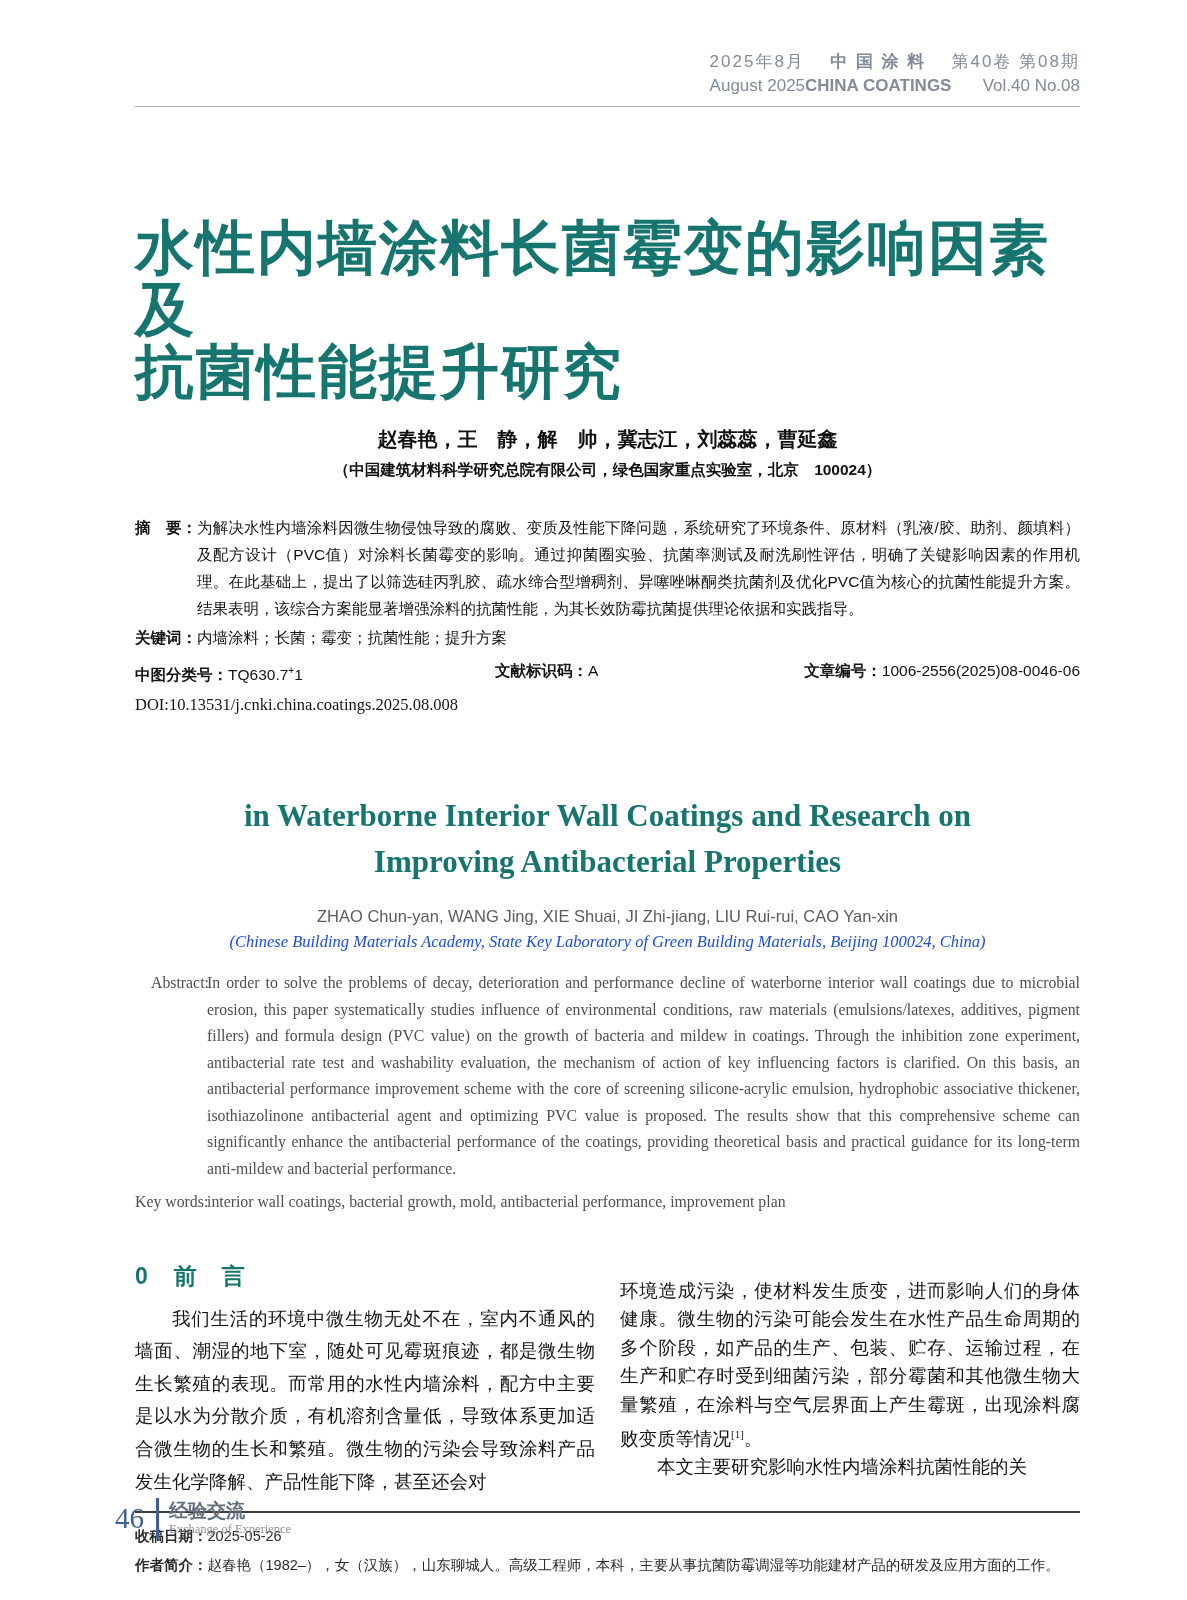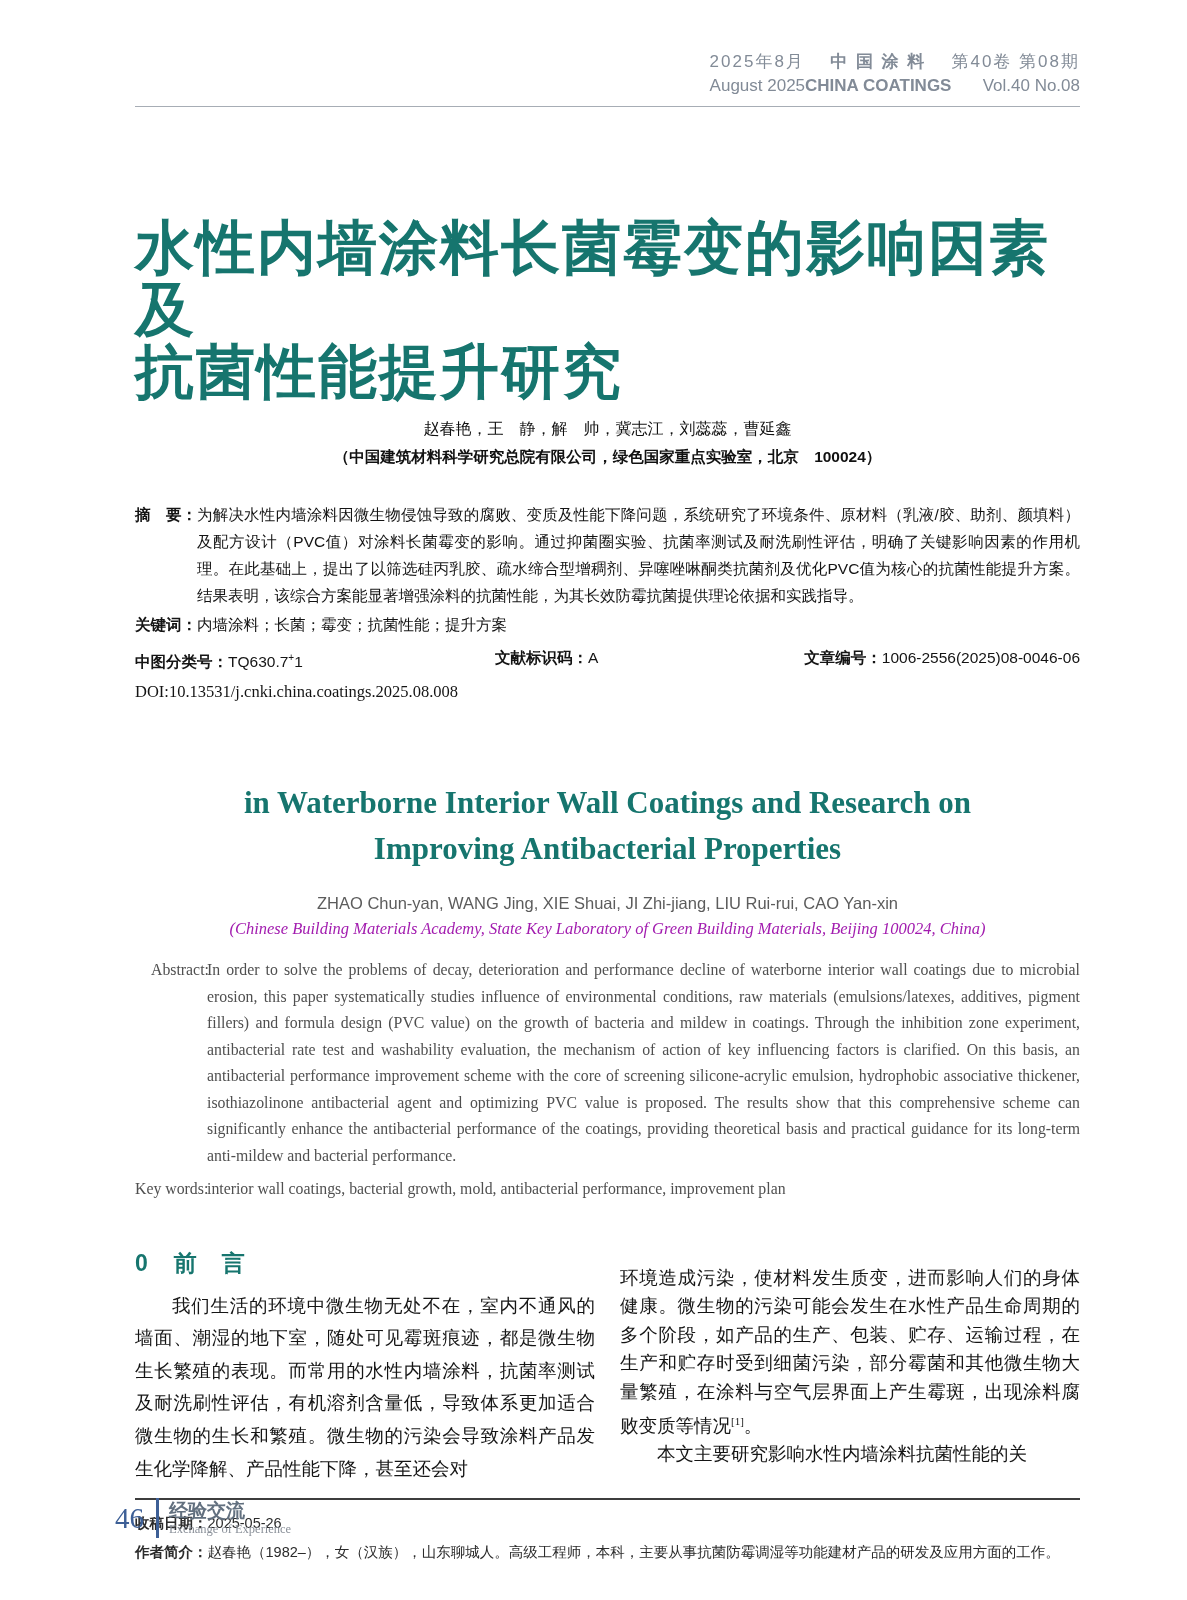--- a/index.html
+++ b/index.html
@@ -28,23 +28,23 @@
   .hdr-cn { letter-spacing:2px; }
 
   
   .title-cn {
     margin-top:110px; text-align:left;
     font-family:"Liberation Sans", sans-serif;
     font-weight:700; font-size:59px; line-height:62px;
     color:#16756e; letter-spacing:2px;
   }
   .authors-cn {
-    margin-top:16px; text-align:center;
-    font-family:"Liberation Sans", sans-serif;
-    font-weight:400; font-size:16px; color:#111;
+    margin-top:23px; text-align:center;
+    font-family:"Liberation Sans", sans-serif;
+    font-weight:700; font-size:20px; color:#111;
   }
   .affil-cn {
     margin-top:7px; text-align:center;
     font-family:"Liberation Sans", sans-serif;
     font-weight:700; font-size:15.5px; color:#111;
   }
 
   
   .abstract-cn {
     position:relative; margin-top:33px;
@@ -90,21 +90,21 @@
     color:#16756e;
   }
   .authors-en {
     margin-top:22px; text-align:center;
     font-family:"Liberation Sans", sans-serif;
     font-size:16.5px; color:#5c5c5c;
   }
   .affil-en {
     margin-top:6px; text-align:center;
     font-family:"Liberation Serif", serif;
-    font-style:italic; font-size:16.5px; color:#a21caf;
+    font-style:italic; font-size:16.5px; color:#1d4ed8;
   }
 
   
   .abstract-en {
     position:relative; margin-top:18px; padding-left:72px;
     font-family:"Liberation Serif", serif;
     font-size:15.8px; line-height:26.5px;
     text-align:justify; color:#4f4f4f;
   }
   .abstract-en .lbl { position:absolute; left:16px; top:0; }
@@ -238,21 +238,21 @@
     <div class="keywords-en">
       <span class="lbl">Key words:</span>
       <span>interior wall coatings, bacterial growth, mold, antibacterial performance, improvement plan</span>
     </div>
 
     <div class="body-cols">
       <div class="col col-left">
         <div class="sec-heading">
           <span class="sec-num">0</span><span>前　言</span>
         </div>
-        <p class="para-cn indent">我们生活的环境中微生物无处不在，室内不通风的墙面、潮湿的地下室，随处可见霉斑痕迹，都是微生物生长繁殖的表现。而常用的水性内墙涂料，抗菌率测试及耐洗刷性评估，有机溶剂含量低，导致体系更加适合微生物的生长和繁殖。微生物的污染会导致涂料产品发生化学降解、产品性能下降，甚至还会对</p>
+        <p class="para-cn indent">我们生活的环境中微生物无处不在，室内不通风的墙面、潮湿的地下室，随处可见霉斑痕迹，都是微生物生长繁殖的表现。而常用的水性内墙涂料，配方中主要是以水为分散介质，有机溶剂含量低，导致体系更加适合微生物的生长和繁殖。微生物的污染会导致涂料产品发生化学降解、产品性能下降，甚至还会对</p>
       </div>
       <div class="col col-right">
         <p class="para-cn-right">
           <span>环境造成污染，使材料发生质变，进而影响人们的身体健康。微生物的污染可能会发生在水性产品生命周期的多个阶段，如产品的生产、包装、贮存、运输过程，在生产和贮存时受到细菌污染，部分霉菌和其他微生物大量繁殖，在涂料与空气层界面上产生霉斑，出现涂料腐败变质等情况</span><sup>[1]</sup><span>。</span>
         </p>
         <p class="para-cn-right indent">本文主要研究影响水性内墙涂料抗菌性能的关</p>
       </div>
     </div>
 
     <div class="footnote">

